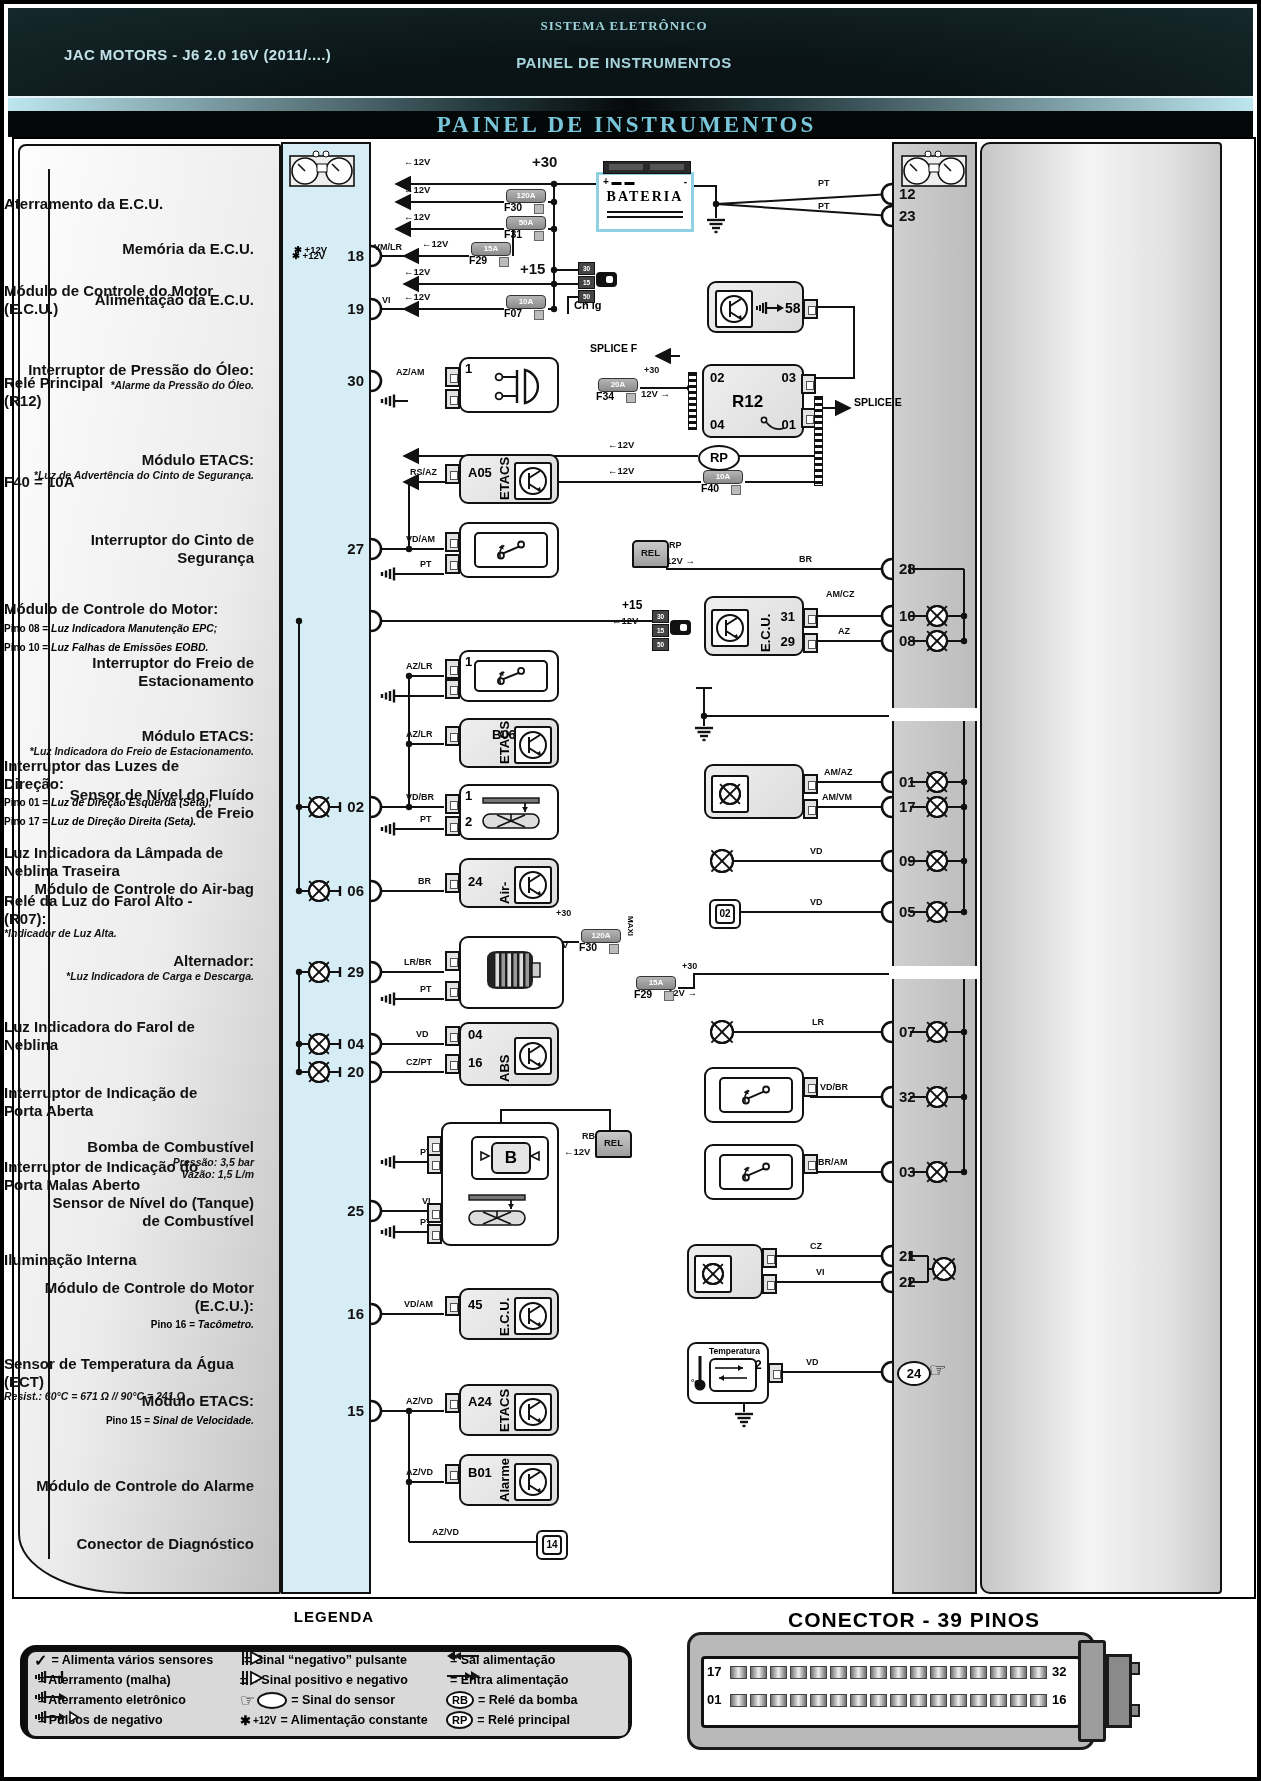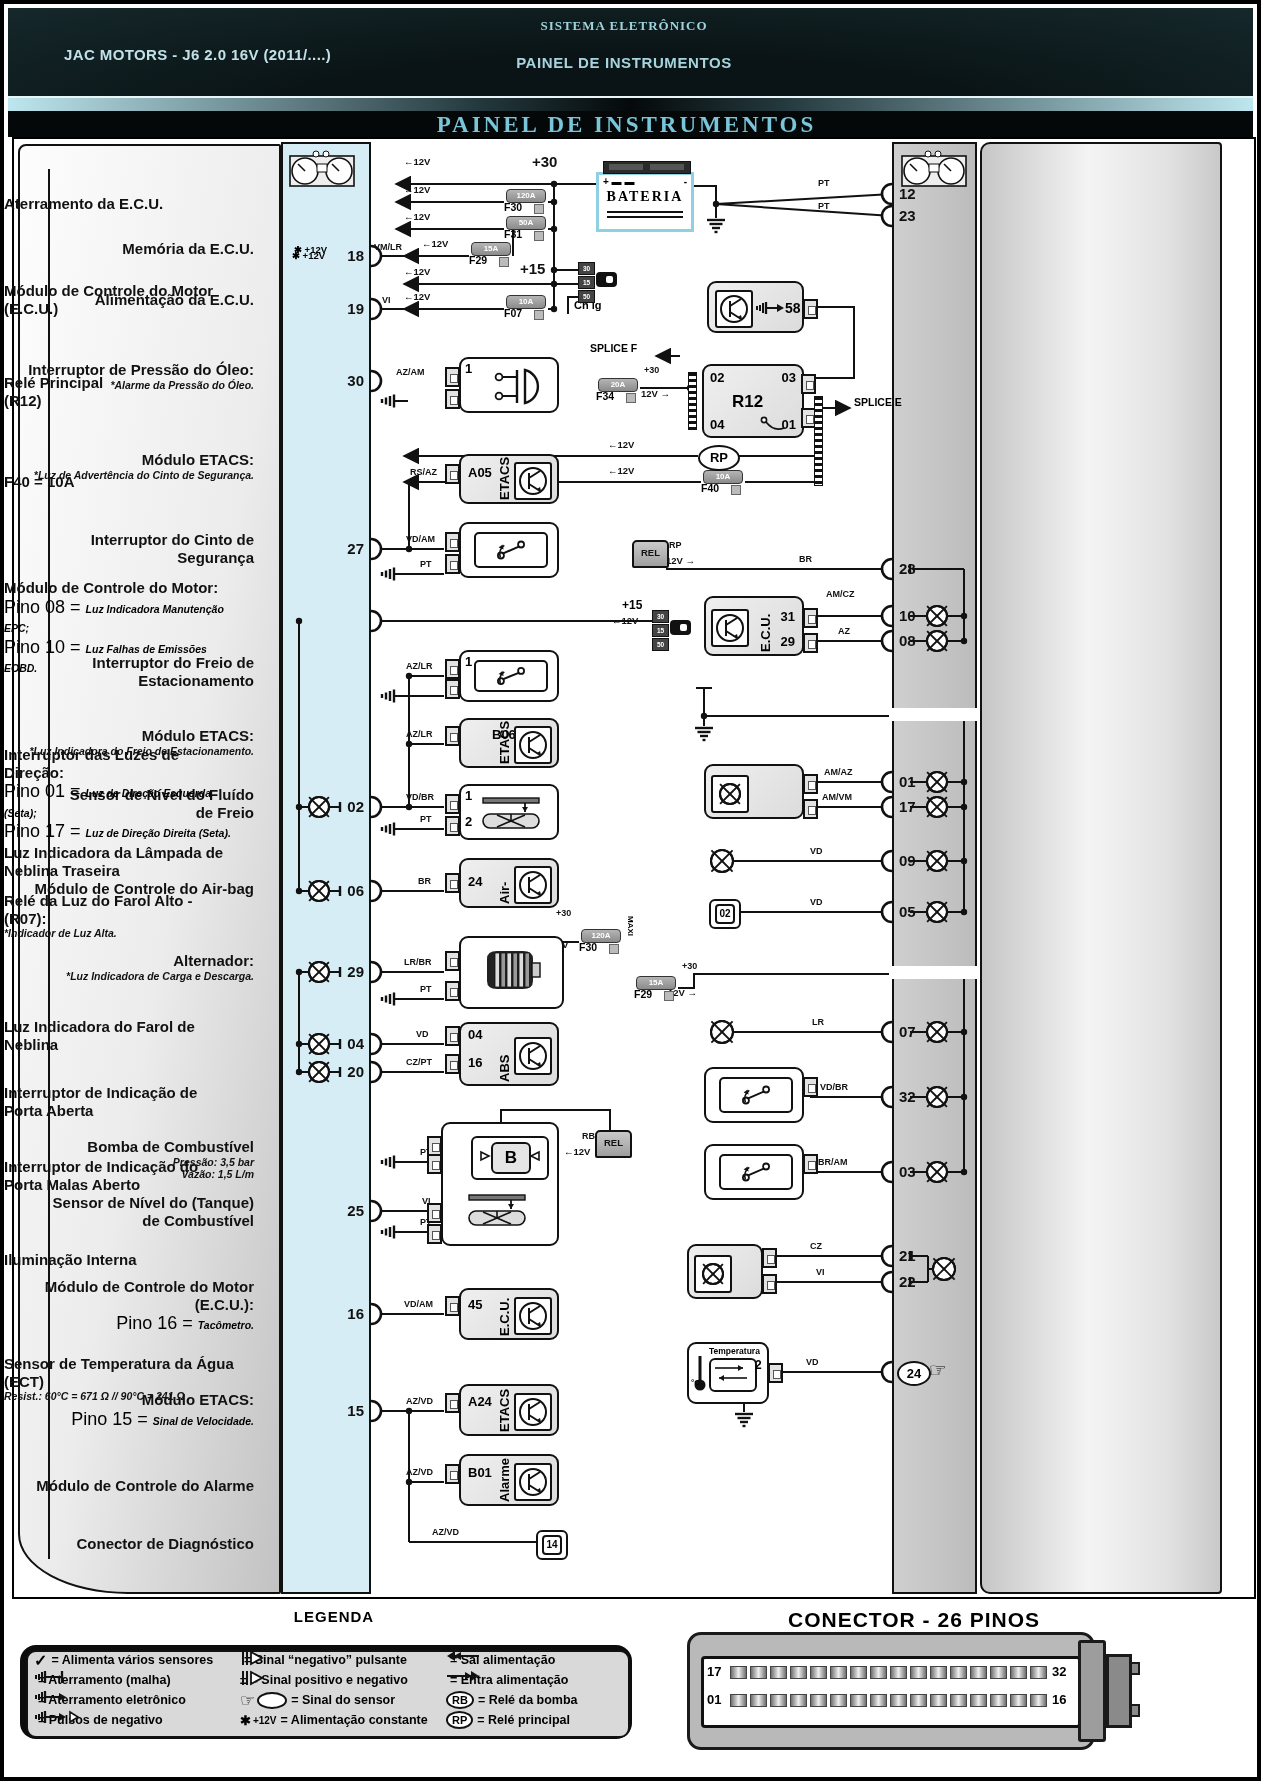--- a/index.html
+++ b/index.html
@@ -19,21 +19,21 @@
   .lpanel-line{left:44px;top:165px;width:2px;height:1390px;background:#111;}
   .bluestrip{left:277px;top:138px;width:90px;height:1452px;background:#d7edf5;border:2.5px solid #111;box-sizing:border-box;}
   .rstrip{left:888px;top:138px;width:85px;height:1452px;background:linear-gradient(90deg,#cfcfcf,#bcbcbc);border:2.5px solid #111;box-sizing:border-box;}
   .rgap{left:885px;width:91px;height:13px;background:#fff;}
   .rpanel{left:976px;top:138px;width:242px;height:1452px;border:2.5px solid #111;box-sizing:border-box;background:linear-gradient(90deg,#c6c6c6 0%,#f4f4f4 45%,#e2e2e2 78%,#c9c9c9 100%);border-radius:10px 4px 4px 10px / 10px 4px 4px 10px;}
   
   .llab{width:250px;left:18px;text-align:right;transform:translateY(-50%);line-height:1.18;}
   .rlab{width:232px;left:984px;text-align:left;transform:translateY(-50%);line-height:1.18;}
   .lb{font-weight:bold;font-size:15px;color:#111;}
   .li{font-style:italic;font-weight:bold;font-size:10.5px;color:#111;}
-  .lmix .pref{font-weight:normal;font-size:18px;} .lmix .it{font-style:italic;font-weight:bold;font-size:10.5px;}
+  .lmix .pref{font-weight:bold;font-size:10px;} .lmix .it{font-style:italic;font-weight:bold;font-size:10.5px;}
   .pinnum{font-weight:bold;font-size:15px;color:#111;}
   .wl{font-weight:bold;font-size:9px;color:#111;white-space:nowrap;}
   .v{font-weight:bold;font-size:9.5px;color:#111;white-space:nowrap;}
   .big{font-weight:bold;font-size:15px;color:#111;}
   .lbl12{font-weight:bold;font-size:12px;} .lbl11{font-weight:bold;font-size:11px;}
   .splice{font-weight:bold;font-size:10.5px;}
   .star{font-weight:bold;font-size:9.5px;}
   .rots{font-weight:bold;font-size:8px;writing-mode:vertical-rl;}
   
   .mod{border:2.5px solid #111;border-radius:9px;background:linear-gradient(135deg,#efefef,#dcdcdc);box-sizing:border-box;}
@@ -1236,21 +1236,21 @@
         <span class="legtxt">= Relé da bomba</span>
       </div>
       <div class="legitem" style="left: 442px; top: 1706px;">
         <span style="display: inline-flex; align-items: center; gap: 2px;">
           <span class="ovalic">RP</span>
         </span>
         <span class="legtxt">= Relé principal</span>
       </div>
     </div>
 
-  <div class="abs conntitle">CONECTOR - 26 PINOS</div>
+  <div class="abs conntitle">CONECTOR - 39 PINOS</div>
   <div class="abs connouter"></div>
   <div class="abs conninner"></div>
   <div class="abs conntabA"></div>
   <div class="abs conntabB"></div>
   <div class="abs connbump" style="top:1658px"></div>
   <div class="abs connbump" style="top:1700px"></div>
   <div id="connmount">
       <div class="abs connlab" style="left: 703px; top: 1660px;">17</div>
       <div class="abs connlab" style="left: 1048px; top: 1660px;">32</div>
       <div class="abs connrow" style="left: 726px; top: 1662px;">

